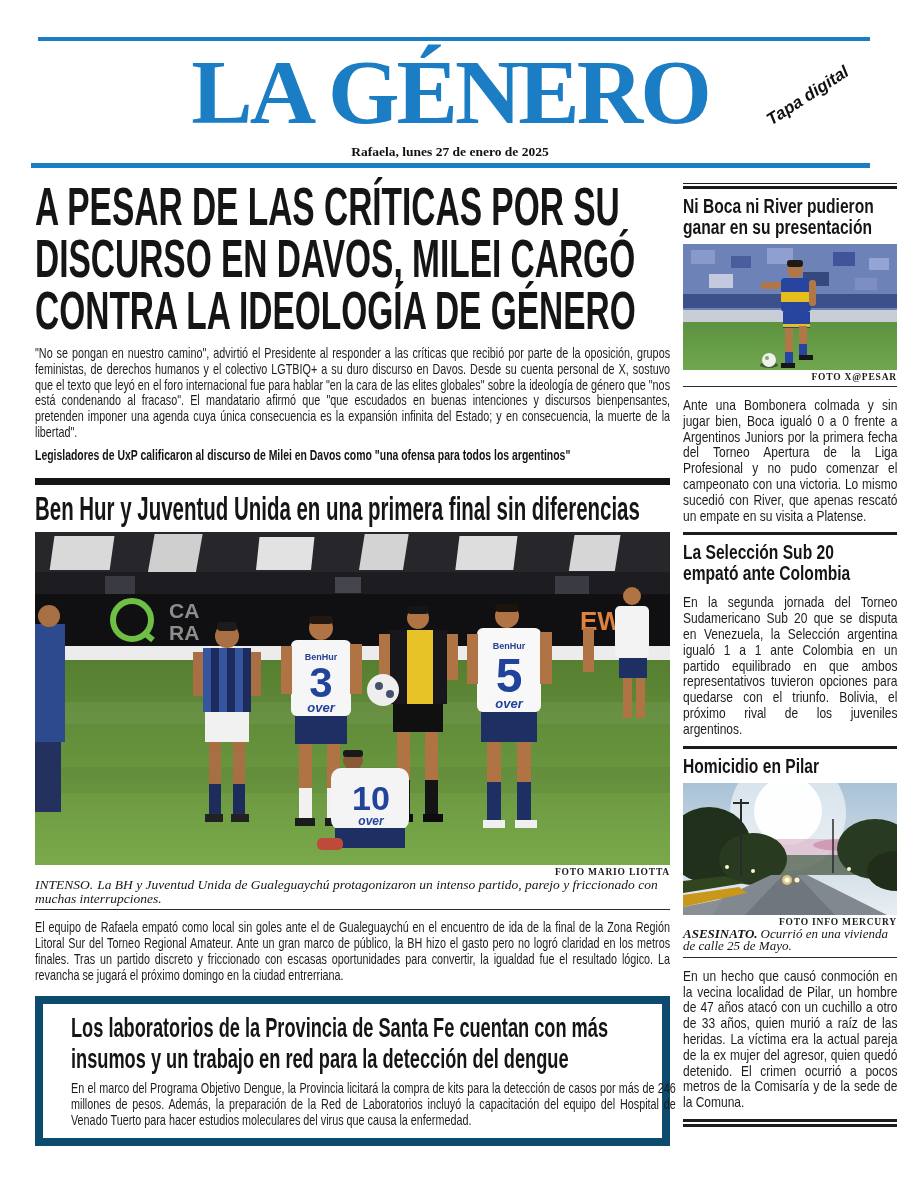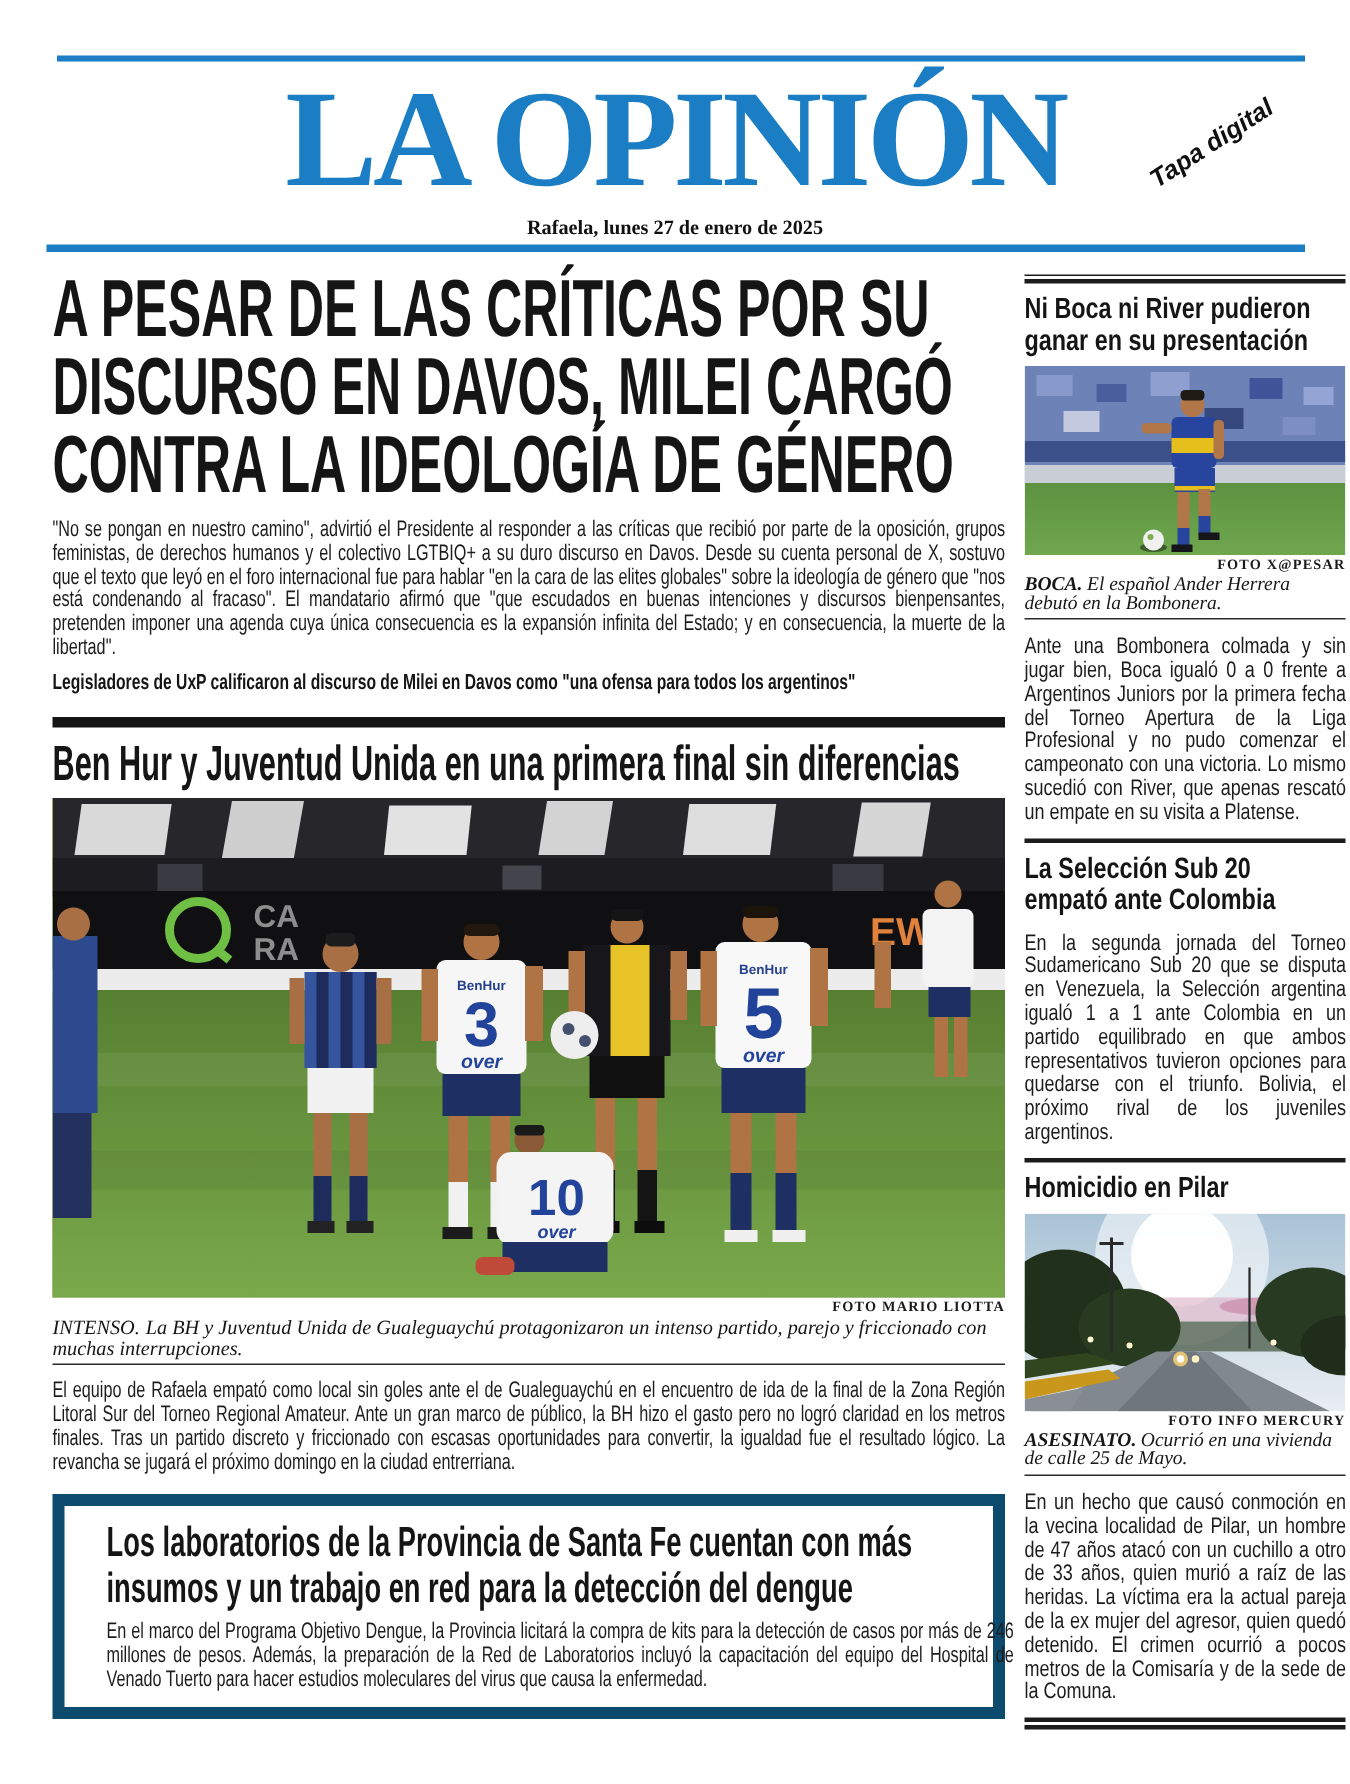--- a/index.html
+++ b/index.html
@@ -63,21 +63,21 @@
   .sb-body{width:268px;transform:scaleX(0.8);font-size:15px;line-height:15.8px;
       text-align:justify;margin-top:10px;color:#1c1c1c;}
   .sb-sep{margin-top:9px;}
 </style>
 </head>
 <body>
 
 <div class="page">
 
   <div class="rule-blue rule-top"></div>
-  <div class="masthead-title">LA OPINIÓN</div>
+  <div class="masthead-title">LA GÉNERO</div>
   <div class="tagline">Tapa digital</div>
   <div class="dateline">Rafaela, lunes 27 de enero de 2025</div>
   <div class="rule-blue rule-under-date"></div>
 
   <div class="main">
 
     <h1 class="sq h1">A PESAR DE LAS CRÍTICAS POR SU DISCURSO EN DAVOS, MILEI CARGÓ CONTRA LA IDEOLOGÍA DE GÉNERO</h1>
 
     <div class="sq body-main">"No se pongan en nuestro camino", advirtió el Presidente al responder a las críticas que recibió por parte de la oposición, grupos feministas, de derechos humanos y el colectivo LGTBIQ+ a su duro discurso en Davos. Desde su cuenta personal de X, sostuvo que el texto que leyó en el foro internacional fue para hablar "en la cara de las elites globales" sobre la ideología de género que "nos está condenando al fracaso". El mandatario afirmó que "que escudados en buenas intenciones y discursos bienpensantes, pretenden imponer una agenda cuya única consecuencia es la expansión infinita del Estado; y en consecuencia, la muerte de la libertad".</div>
 
@@ -273,21 +273,20 @@
           <rect x="98" y="119" width="14" height="5" fill="#15151a"></rect>
           <rect x="116" y="111" width="14" height="5" fill="#15151a"></rect>
         </g>
         <ellipse cx="86" cy="121" rx="9" ry="3" fill="#3d5c2c"></ellipse>
         <circle cx="86" cy="116" r="7" fill="#f0f0f0"></circle>
         <circle cx="84" cy="114" r="2" fill="#7fae4f"></circle>
       </svg>
     </div>
 
     <div class="credit">FOTO X@PESAR</div>
-    <div class="sb-caption"><b>BOCA.</b><span>El español Ander Herrera debutó en la Bombonera.</span></div>
     <div class="caption-rule"></div>
 
     <div class="sq sb-body">Ante una Bombonera colmada y sin jugar bien, Boca igualó 0 a 0 frente a Argentinos Juniors por la primera fecha del Torneo Apertura de la Liga Profesional y no pudo comenzar el campeonato con una victoria. Lo mismo sucedió con River, que apenas rescató un empate en su visita a Platense.</div>
 
     <div class="sb-rule-thick sb-sep"></div>
 
     <div class="sq sb-h" style="width:250px;">La Selección Sub 20 empató ante Colombia</div>
 
     <div class="sq sb-body">En la segunda jornada del Torneo Sudamericano Sub 20 que se disputa en Venezuela, la Selección argentina igualó 1 a 1 ante Colombia en un partido equilibrado en que ambos representativos tuvieron opciones para quedarse con el triunfo. Bolivia, el próximo rival de los juveniles argentinos.</div>
 

